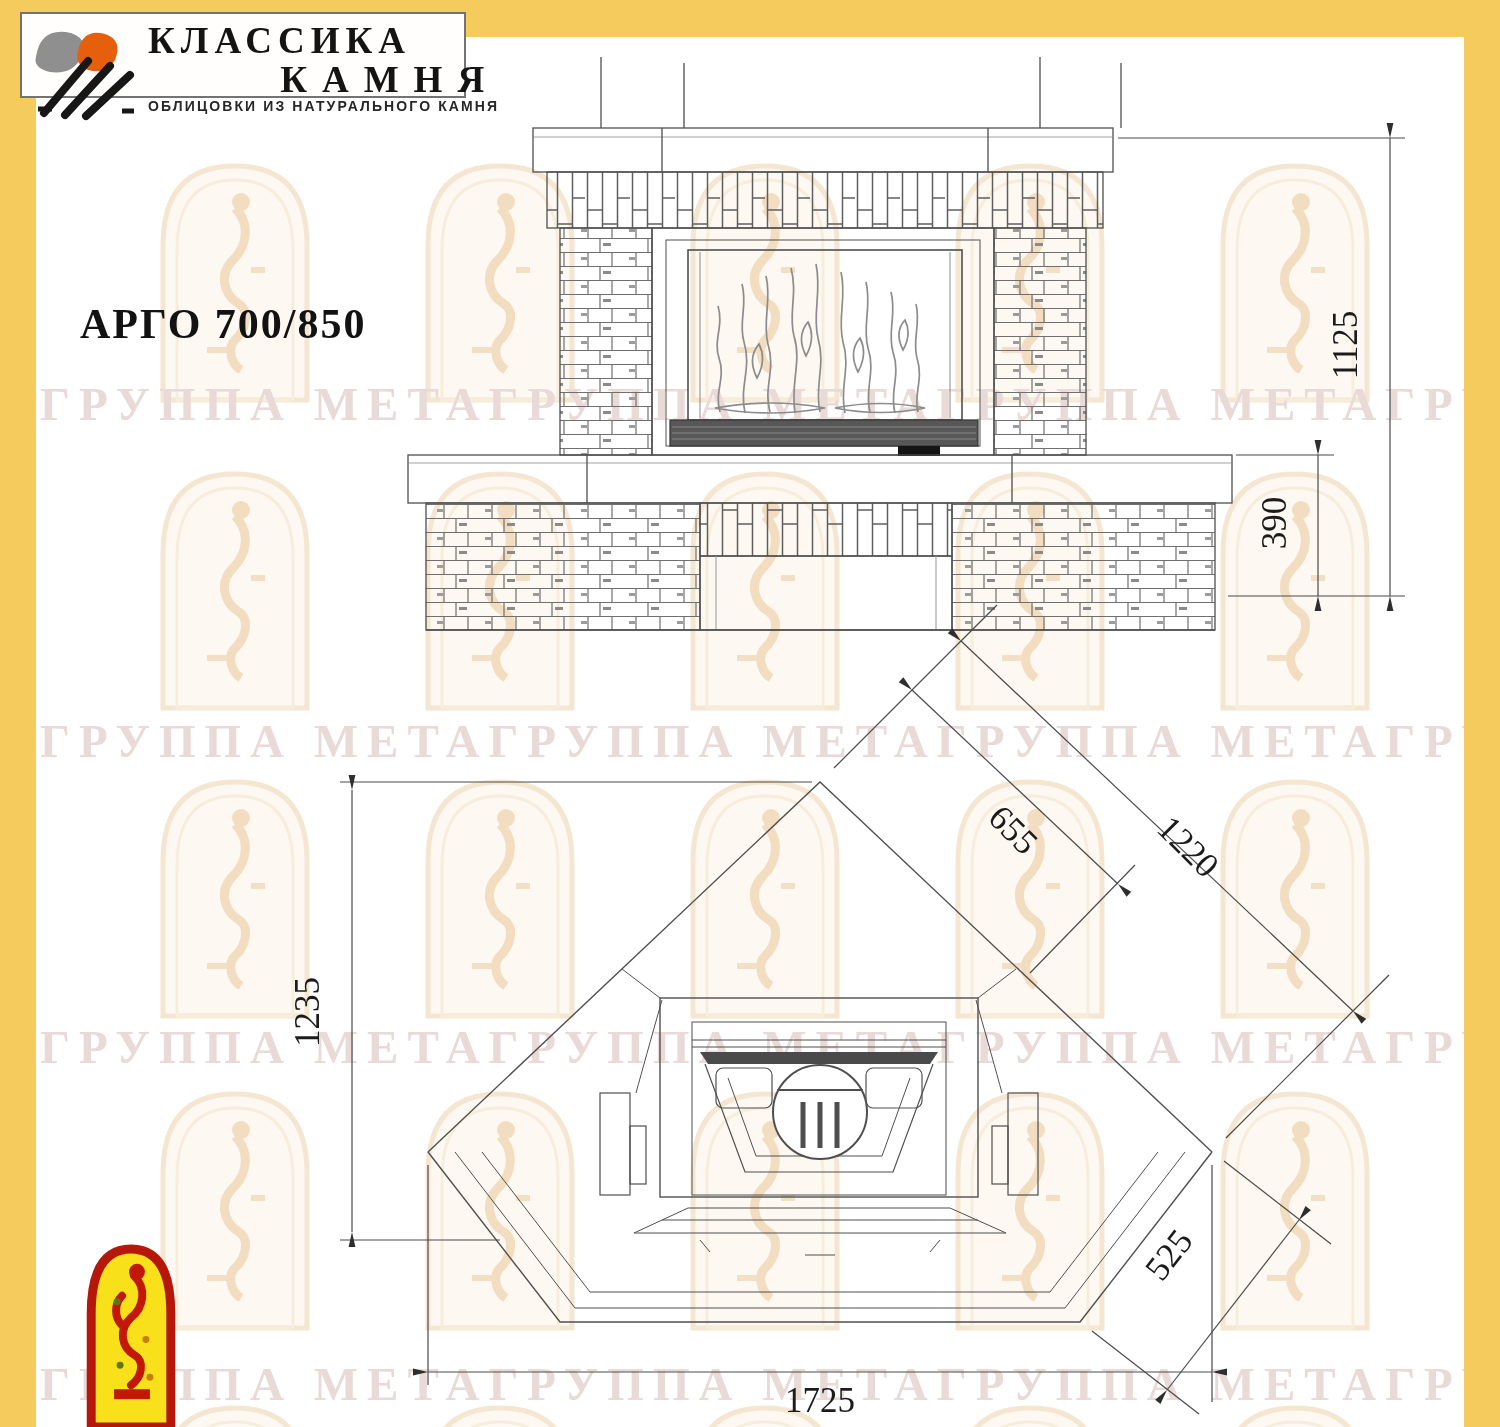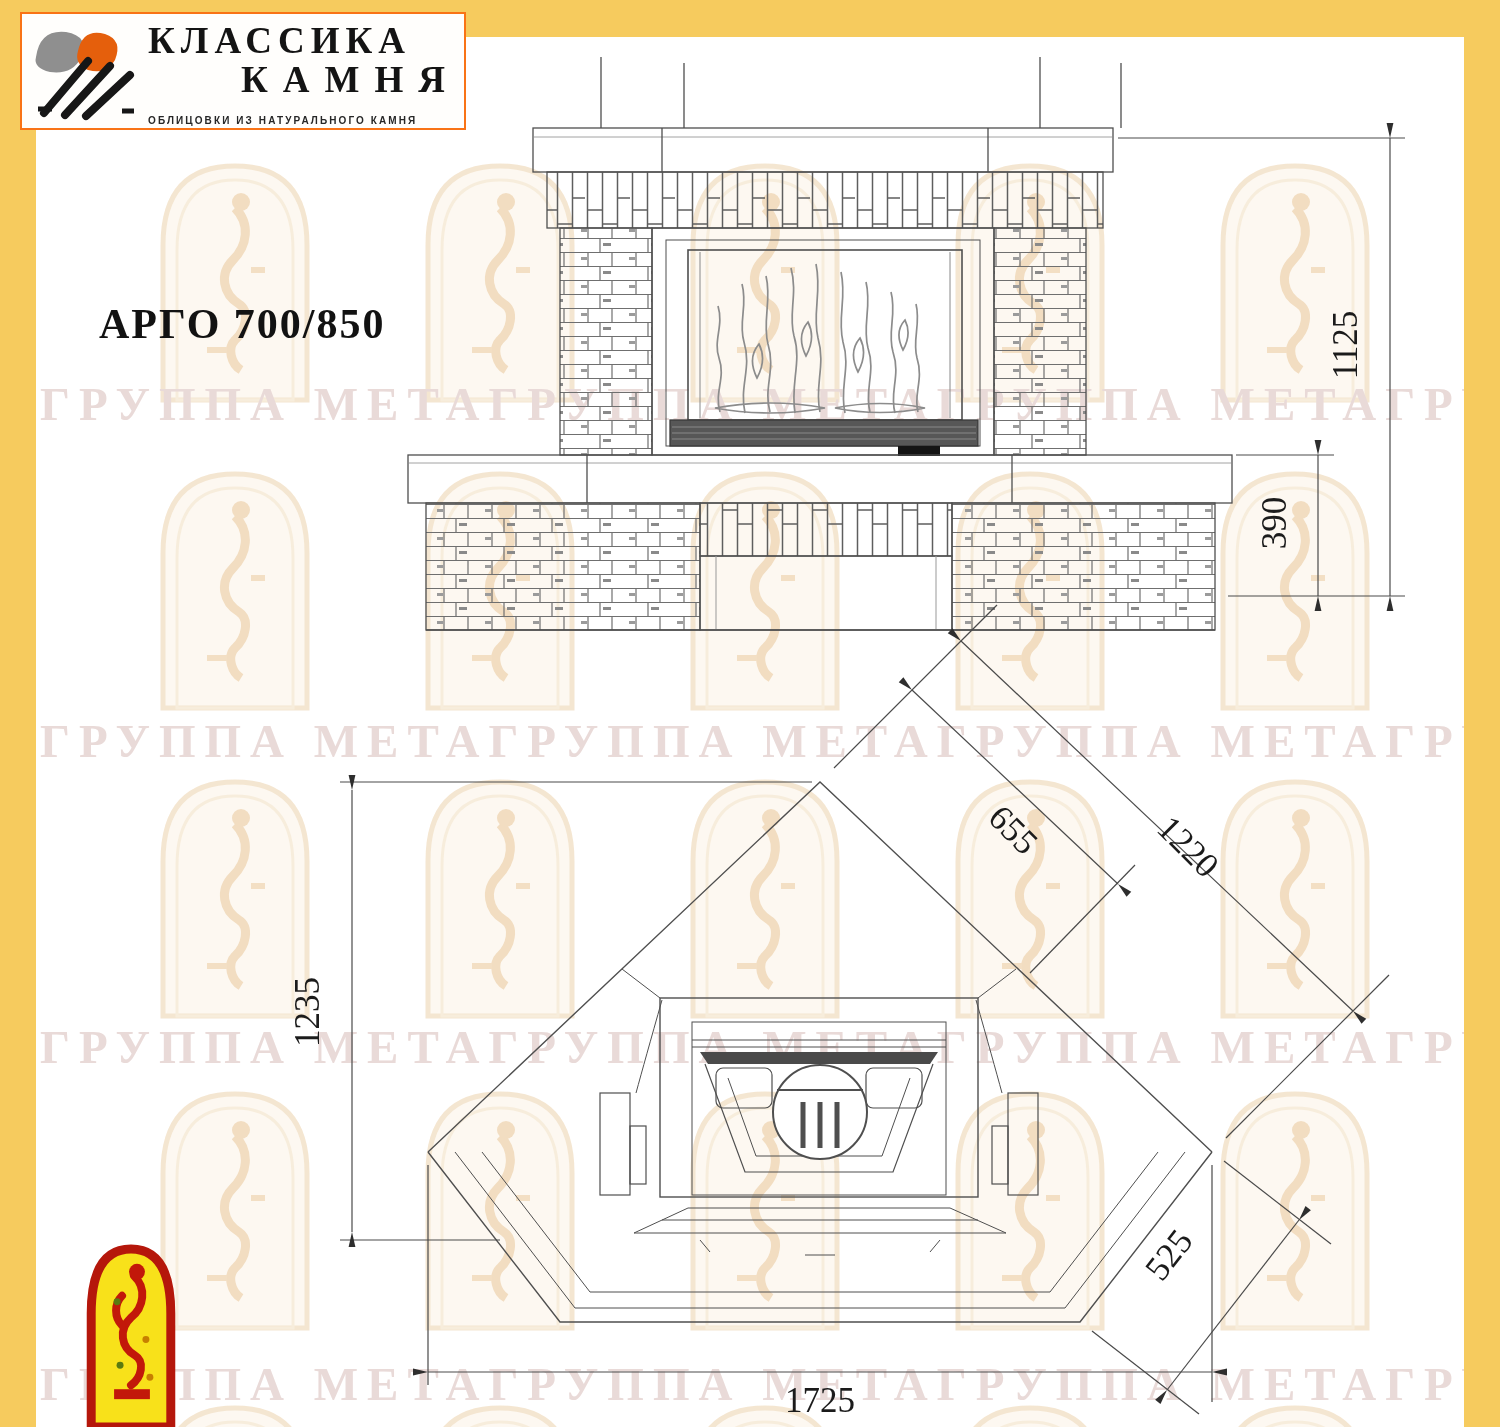--- a/index.html
+++ b/index.html
@@ -4,30 +4,30 @@
 <style>
   html,body{margin:0;padding:0;background:#e8e8e8;}
   .stage{position:relative;width:1500px;height:1427px;background:#ffffff;overflow:hidden;
          font-family:"Liberation Serif",serif;}
   svg.layer{position:absolute;left:0;top:0;}
   
   .frame-top{position:absolute;left:0;top:0;width:1500px;height:37px;background:#f6cb5e;}
   .frame-left{position:absolute;left:0;top:0;width:36px;height:1427px;background:#f6cb5e;}
   .frame-right{position:absolute;right:0;top:0;width:36px;height:1427px;background:#f6cb5e;}
   
-  .logo-box{position:absolute;left:20px;top:12px;width:446px;height:118px;background:#fffefc;
-            border:2px solid #f97316;box-sizing:border-box;display:flex;align-items:flex-start;}
+  .logo-box{position:absolute;left:20px;top:12px;width:446px;height:86px;background:#fffefc;
+            border:2px solid #737373;box-sizing:border-box;display:flex;align-items:flex-start;}
   .logo-icon{width:120px;height:110px;flex:0 0 auto;}
   .logo-text{flex:1;padding:8px 4px 0 6px;}
   .logo-line1{font-size:37px;font-weight:bold;letter-spacing:6px;color:#141414;line-height:1.05;}
   .logo-line2{font-size:37px;font-weight:bold;letter-spacing:15px;color:#141414;line-height:1.0;text-align:right;}
-  .logo-sub{margin-top:17px;font-size:10px;font-weight:bold;letter-spacing:2.1px;color:#272727;
+  .logo-sub{margin-top:0;font-size:14px;font-weight:bold;letter-spacing:2.1px;color:#272727;
             font-family:"Liberation Sans",sans-serif;white-space:nowrap;}
   
-  .model-title{position:absolute;left:99px;top:300px;font-size:42px;font-weight:bold;
+  .model-title{position:absolute;left:80px;top:300px;font-size:42px;font-weight:bold;
                letter-spacing:2px;color:#121212;}
   .corner-logo{position:absolute;left:84px;top:1238px;}
   text.dim{font-family:"Liberation Serif",serif;font-size:35px;fill:#1b1b1b;}
   text.wm{font-family:"Liberation Serif",serif;font-weight:bold;font-size:47px;
           letter-spacing:9px;fill:#e9dad8;}
 </style>
 </head>
 <body>
 
 <div class="stage">

